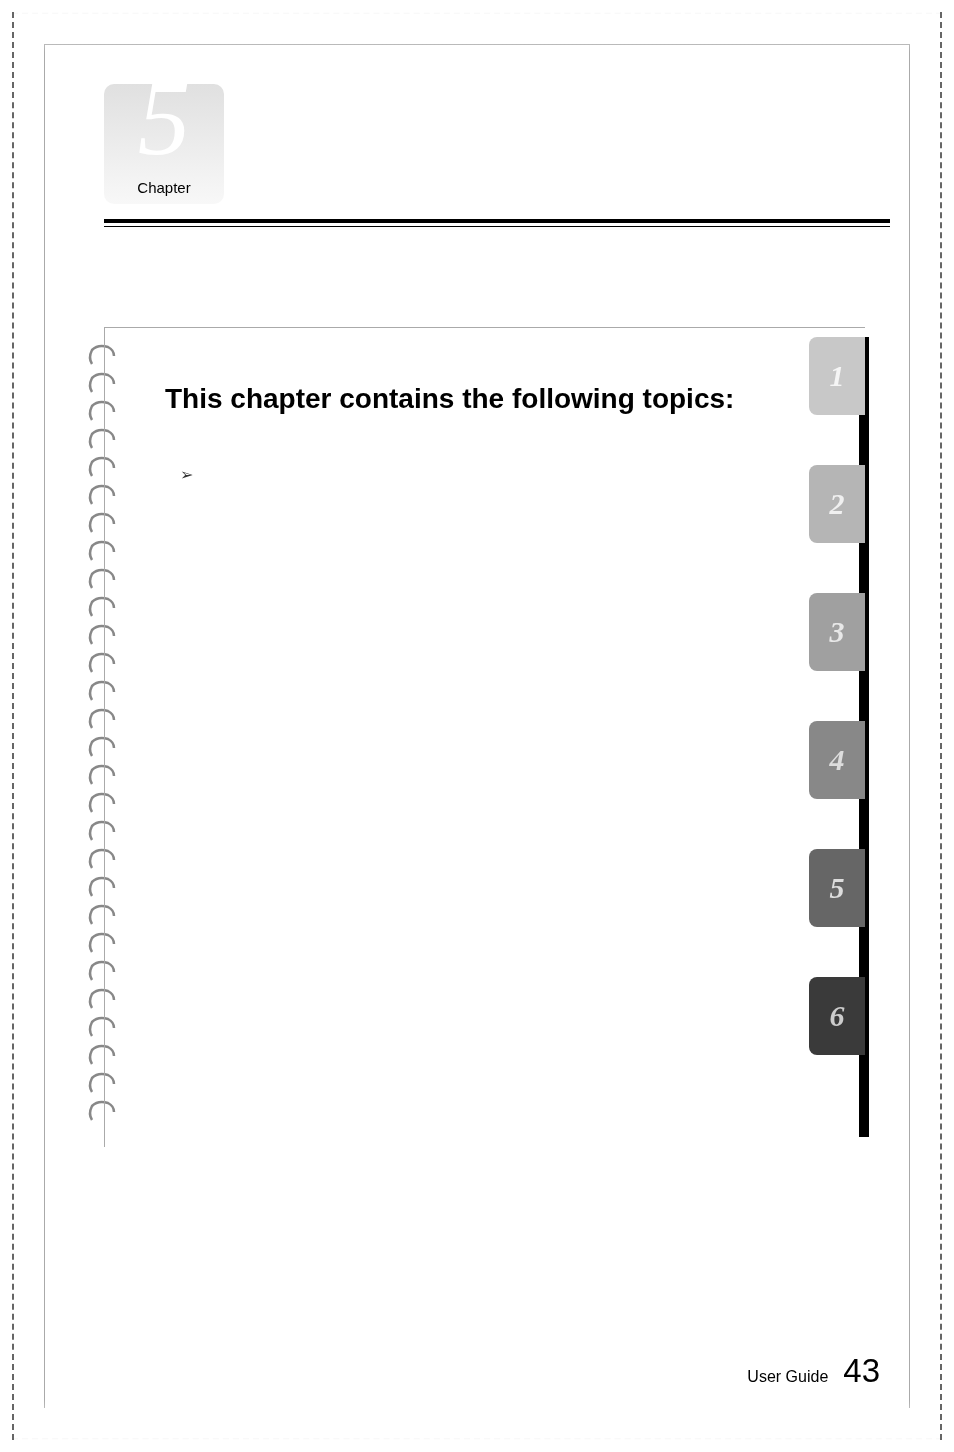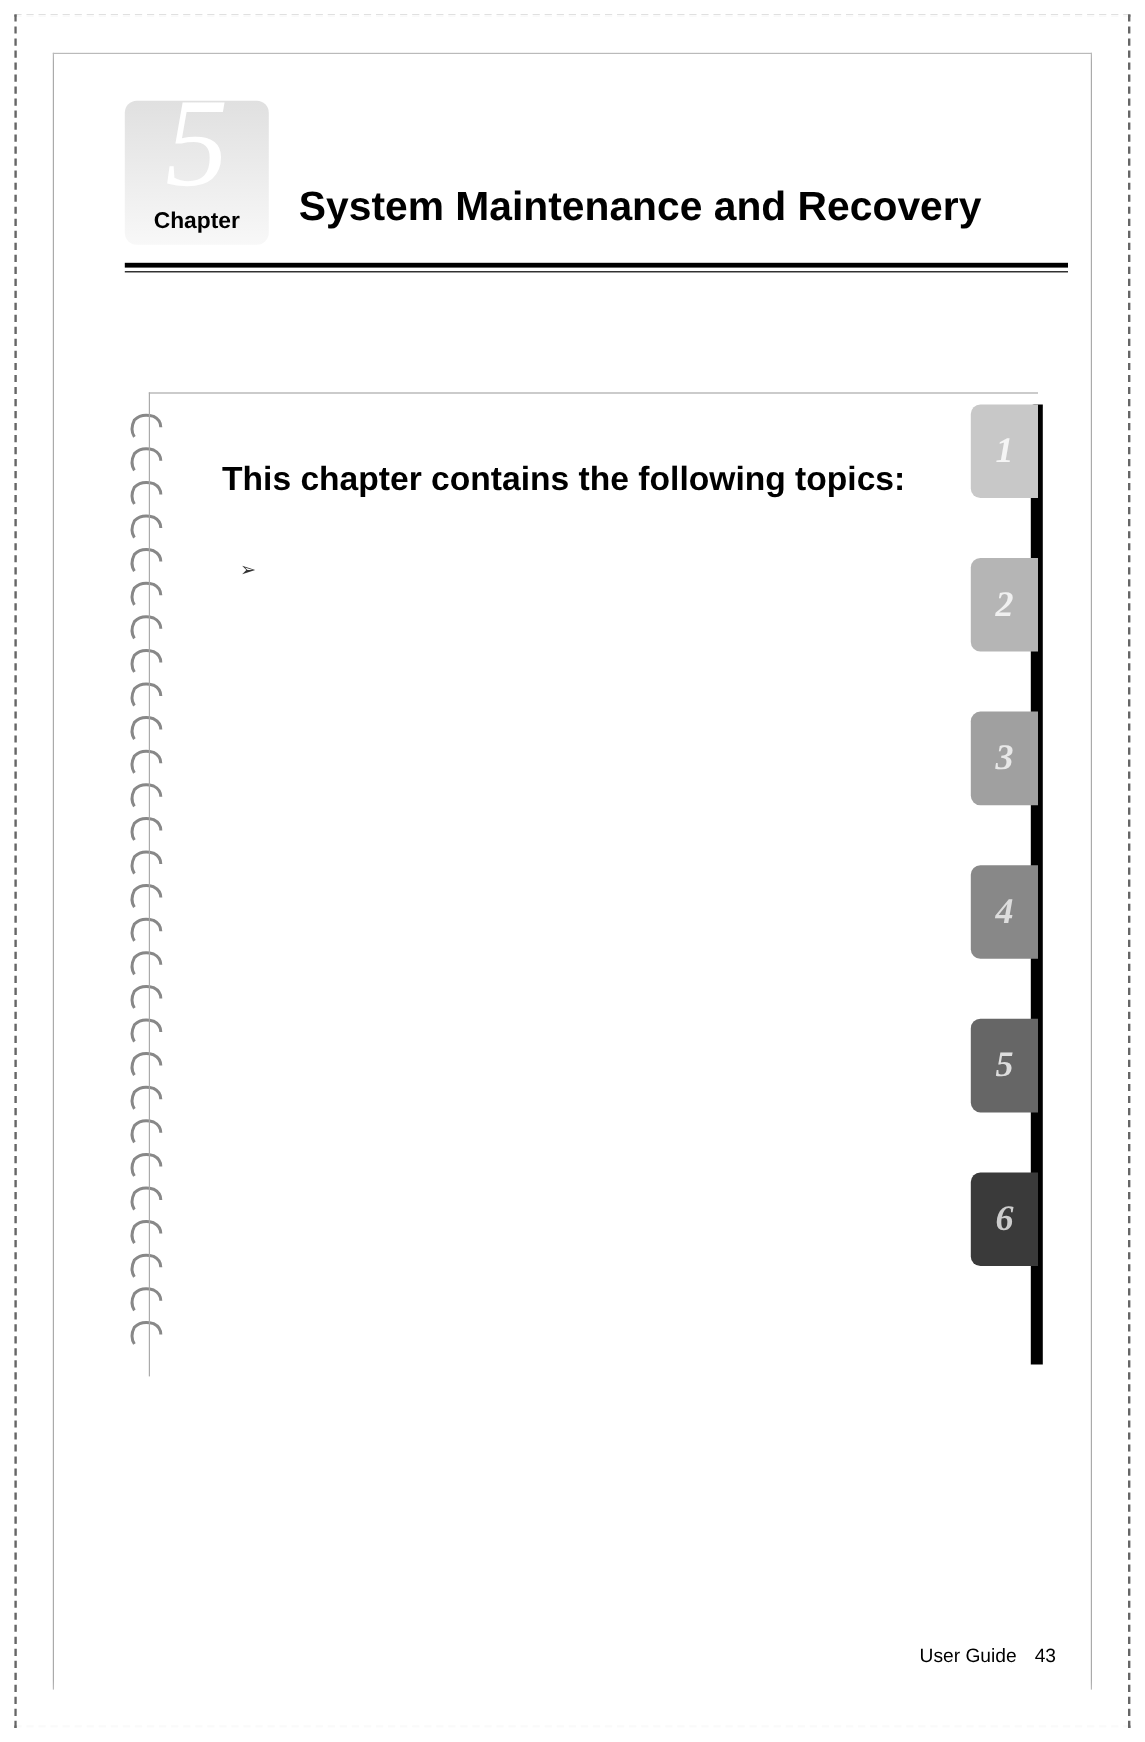--- a/index.html
+++ b/index.html
@@ -83,42 +83,41 @@
       position: absolute;
       top: -18px;
       font-size: 105px;
       font-style: italic;
       font-family: Georgia, 'Times New Roman', serif;
       color: #fff;
       font-weight: normal;
       line-height: 1;
     }
     .chapter-label {
-      font-size: 19px;
-      font-weight: bold;
+      font-size: 15px;
+      font-weight: normal;
       color: #000;
       z-index: 2;
     }
     .chapter-title {
       font-size: 34px;
       font-weight: bold;
       color: #000;
       line-height: 1.3;
       padding-bottom: 10px;
     }
     .divider {
       border: none;
       border-top: 4px solid #000;
       border-bottom: 1px solid #000;
       height: 8px;
       margin-bottom: 100px;
     }
     .topics-section {
       position: relative;
-      margin-left: 20px;
       margin-right: 25px;
       background: #fff;
       height: 820px;
     }
     .topics-box {
       border-top: 1px solid #aaa;
       border-left: 1px solid #aaa;
       height: 100%;
       padding: 50px 60px;
       position: relative;
@@ -194,42 +193,41 @@
       right: 60px;
       display: flex;
       align-items: baseline;
       gap: 15px;
     }
     .footer-label {
       font-size: 16px;
       color: #000;
     }
     .page-number {
-      font-size: 16px;
+      font-size: 33px;
       color: #000;
       text-align: right;
     }
   </style>
 </head>
 <body>
 
 <div class="outer-frame">
   <div class="dashed-border">
     <div class="fade-top"></div>
     <div class="fade-bottom"></div>
     <div class="inner-border"></div>
 
     <div class="content">
 
       <div class="chapter-header">
         <div class="chapter-badge">
           <div class="chapter-number">5</div>
           <div class="chapter-label">Chapter</div>
         </div>
-        <div class="chapter-title">System Maintenance and Recovery</div>
       </div>
 
       <hr class="divider">
 
       <div class="topics-section">
         <div class="spiral-binding">
           <svg class="spiral-ring" viewBox="0 0 32 24">
               <path d="M 6 22 Q 2 16 6 8 Q 12 2 22 5 Q 28 8 28 14" fill="none" stroke="#888" stroke-width="2.5"></path>
             </svg>
           <svg class="spiral-ring" viewBox="0 0 32 24">

